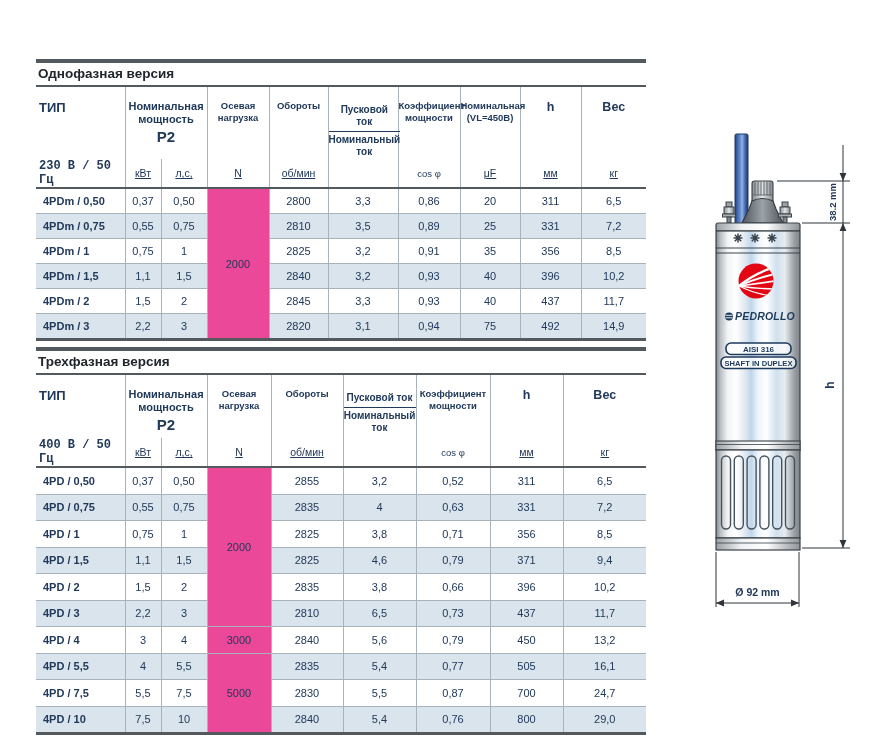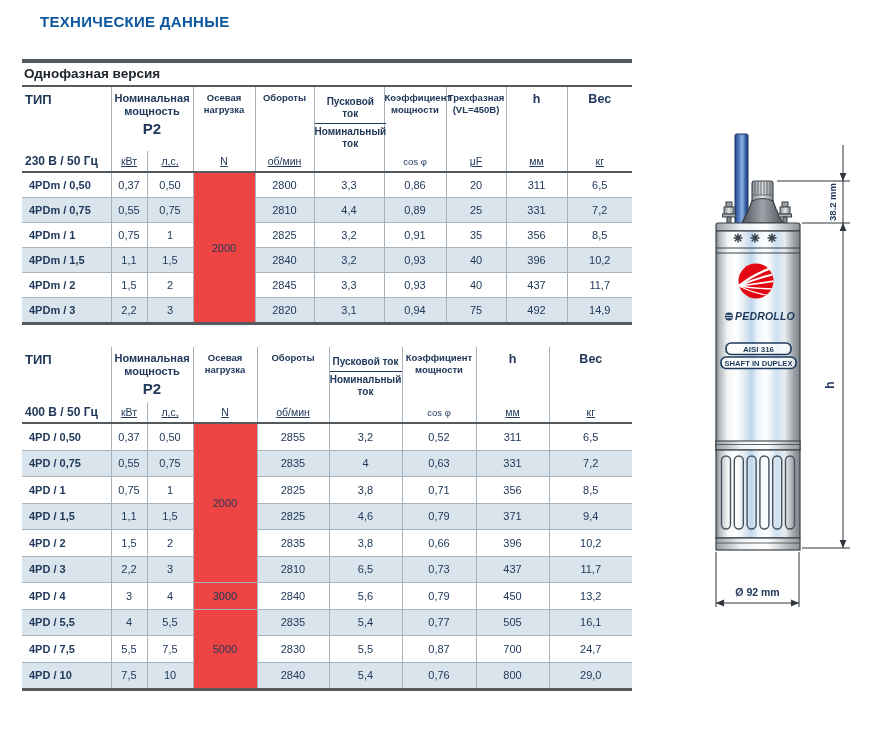--- a/index.html
+++ b/index.html
@@ -1,52 +1,51 @@
 <!DOCTYPE html>
 <html><head>
 <meta charset="utf-8">
 <style>
   html,body{margin:0;padding:0;background:#fff;}
   .page{position:relative;width:888px;height:737px;background:#fff;overflow:hidden;
         font-family:"Liberation Sans","DejaVu Sans",sans-serif;color:#21395a;}
   .doc-title{position:absolute;left:40px;top:13px;font-size:15px;font-weight:bold;
              color:#0d57a0;letter-spacing:.3px;}
-  .tblwrap{position:absolute;left:22px;width:610px;}
+  .tblwrap{position:absolute;left:36px;width:610px;}
   .tbl1{top:59px;} .tbl2{top:347px;}
   .section-title{border-top:4px solid #54595e;border-bottom:2px solid #54595e;
                  font-size:13.5px;font-weight:bold;color:#20262c;padding:3px 2px 4px;}
   table{border-collapse:collapse;width:610px;table-layout:fixed;border-bottom:3px solid #54595e;}
   th,td{font-weight:normal;padding:0;vertical-align:middle;}
   th{vertical-align:top;text-align:center;color:#21395a;}
   th+th,td+td{border-left:1px solid #a8b2ba;}
-  thead .hA th{height:50px;padding-top:5px;}
+  thead .hA th{height:50px;padding-top:13px;}
   thead .hB th{height:20px;border-bottom:2px solid #54595e;vertical-align:middle;}
   tbody td{border-top:1px solid #a8b2ba;text-align:center;font-size:11px;color:#21395a;}
   .t1 tbody td{height:24px;} .t2 tbody td{height:25.5px;}
   tbody tr:nth-child(even) td:not(.merged){background:#d9e4ed;}
-  td.merged{background:#ef4444;}
+  td.merged{background:#ec4899;}
   td.type{ text-align:left;padding-left:7px;font-weight:bold;}
   .typ-label{font-size:13px;font-weight:bold;text-align:left;padding-left:3px;padding-top:4px;}
-  .volt{font-size:12px;font-weight:bold;text-align:left;padding-left:3px;}
+  .volt{font-size:12px;font-weight:bold;text-align:left;padding-left:3px;font-family:Liberation Mono, monospace;}
   .hmed{font-size:9.5px;font-weight:bold;line-height:1.25;padding-top:5px;}
   .hbig{font-size:12.5px;font-weight:bold;padding-top:4px;}
   .hpow{font-size:11px;font-weight:bold;line-height:1.2;padding-top:4px;}
   .hpow .p2{margin-top:2px;font-size:15px;}
   .unit{font-size:10.5px;text-decoration:underline;} .unit-s{font-size:9.5px;}
   .frac{display:inline-block;font-size:10px;font-weight:bold;line-height:1.2;margin-top:4px;}
   .frac .top{display:block;border-bottom:1.2px solid #21395a;padding:0 3px 2.5px;}
   .frac .bot{display:block;padding-top:2.5px;}
   .figure{position:absolute;left:693px;top:126px;width:182px;height:505px;}
 </style>
 </head>
 <body>
 
 <div class="page">
 
-  <div class="doc-title">ТЕХНИЧЕСКИЕ ДАННЫЕ</div>
 
   <div class="tblwrap tbl1">
     <div class="section-title">Однофазная версия</div>
     <table class="t1">
       <colgroup>
         <col style="width:89px">
           <col style="width:36px">
           <col style="width:46px">
         <col style="width:62px">
           <col style="width:59px">
@@ -72,21 +71,21 @@
             <span class="frac">
               <span class="top">Пусковой ток</span>
               <span class="bot">Номинальный ток</span>
             </span>
           </th>
           <th class="hmed">
             <div>Коэффициент</div>
             <div>мощности</div>
           </th>
           <th class="hmed">
-            <div>Трехфазная</div>
+            <div>Номинальная</div>
             <div>(VL=450В)</div>
           </th>
           <th class="hbig">h</th>
           <th class="hbig">Вес</th>
         </tr>
         <tr class="hB">
           <th class="volt">230 В / 50 Гц</th>
           <th class="unit">кВт</th>
           <th class="unit">л,с,</th>
           <th class="unit">N</th>
@@ -109,21 +108,21 @@
             <td>0,86</td>
             <td>20</td>
             <td>311</td>
             <td>6,5</td>
           </tr>
           <tr>
             <td class="type">4PDm / 0,75</td>
             <td>0,55</td>
             <td>0,75</td>
             <td>2810</td>
-            <td>4,4</td>
+            <td>3,5</td>
             <td>0,89</td>
             <td>25</td>
             <td>331</td>
             <td>7,2</td>
           </tr>
           <tr>
             <td class="type">4PDm / 1</td>
             <td>0,75</td>
             <td>1</td>
             <td>2825</td>
@@ -164,20 +163,21 @@
             <td>0,94</td>
             <td>75</td>
             <td>492</td>
             <td>14,9</td>
           </tr>
         </tbody>
     </table>
   </div>
 
   <div class="tblwrap tbl2">
+    <div class="section-title">Трехфазная версия</div>
     <table class="t2">
       <colgroup>
         <col style="width:89px">
           <col style="width:36px">
           <col style="width:46px">
         <col style="width:64px">
           <col style="width:72px">
           <col style="width:73px">
         <col style="width:74px">
           <col style="width:73px">

